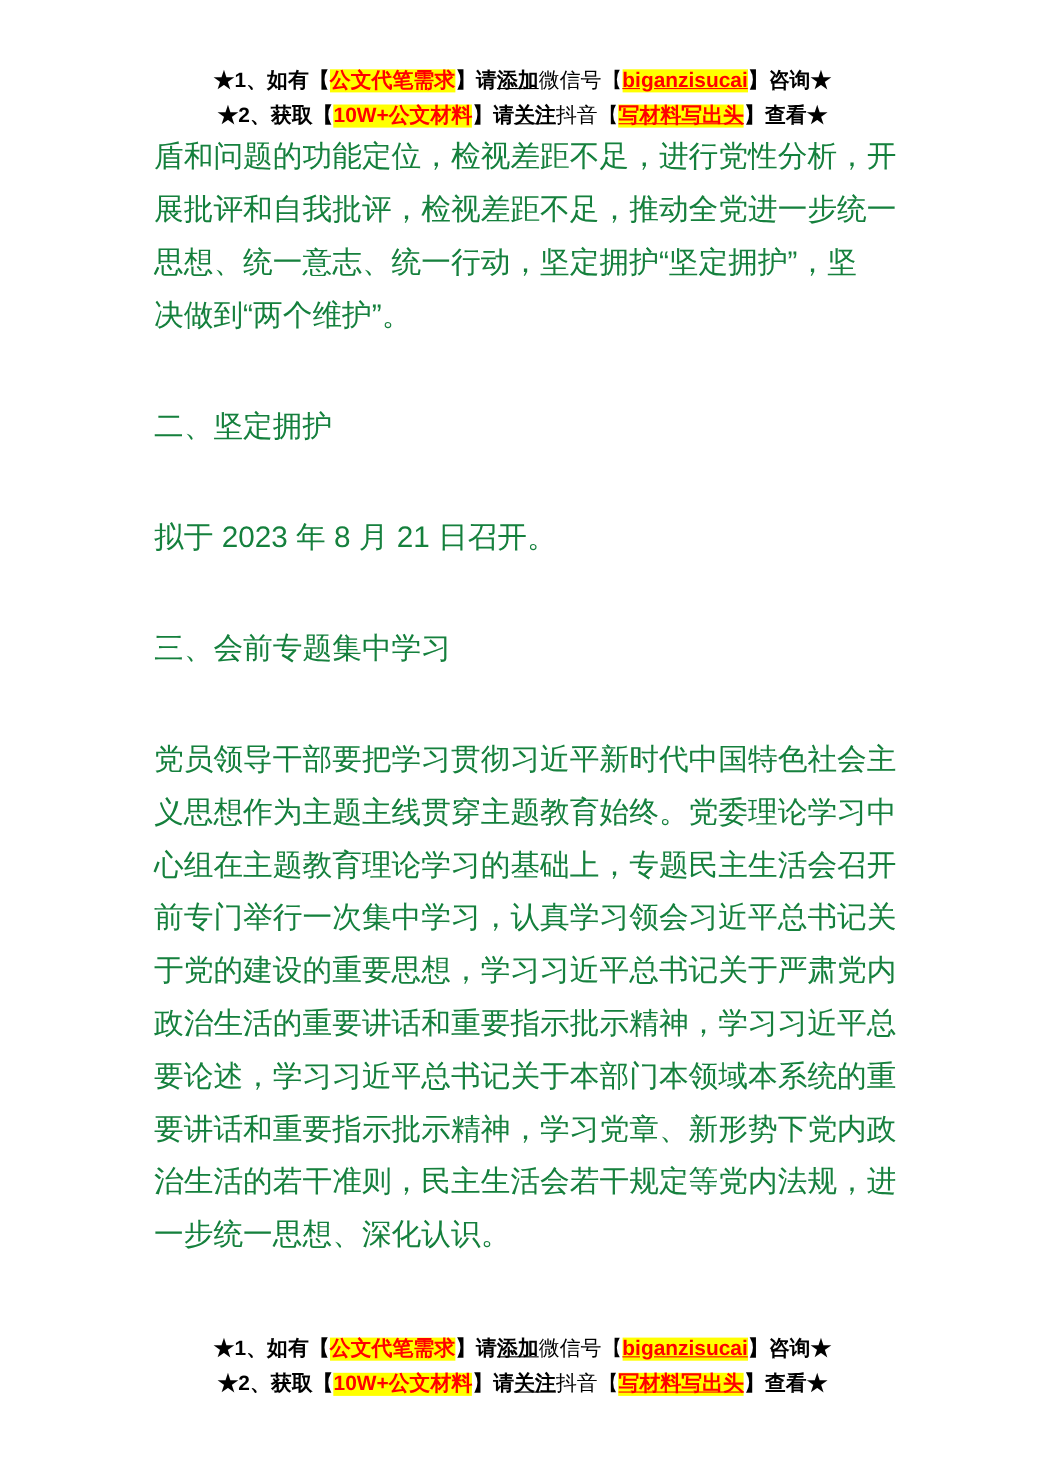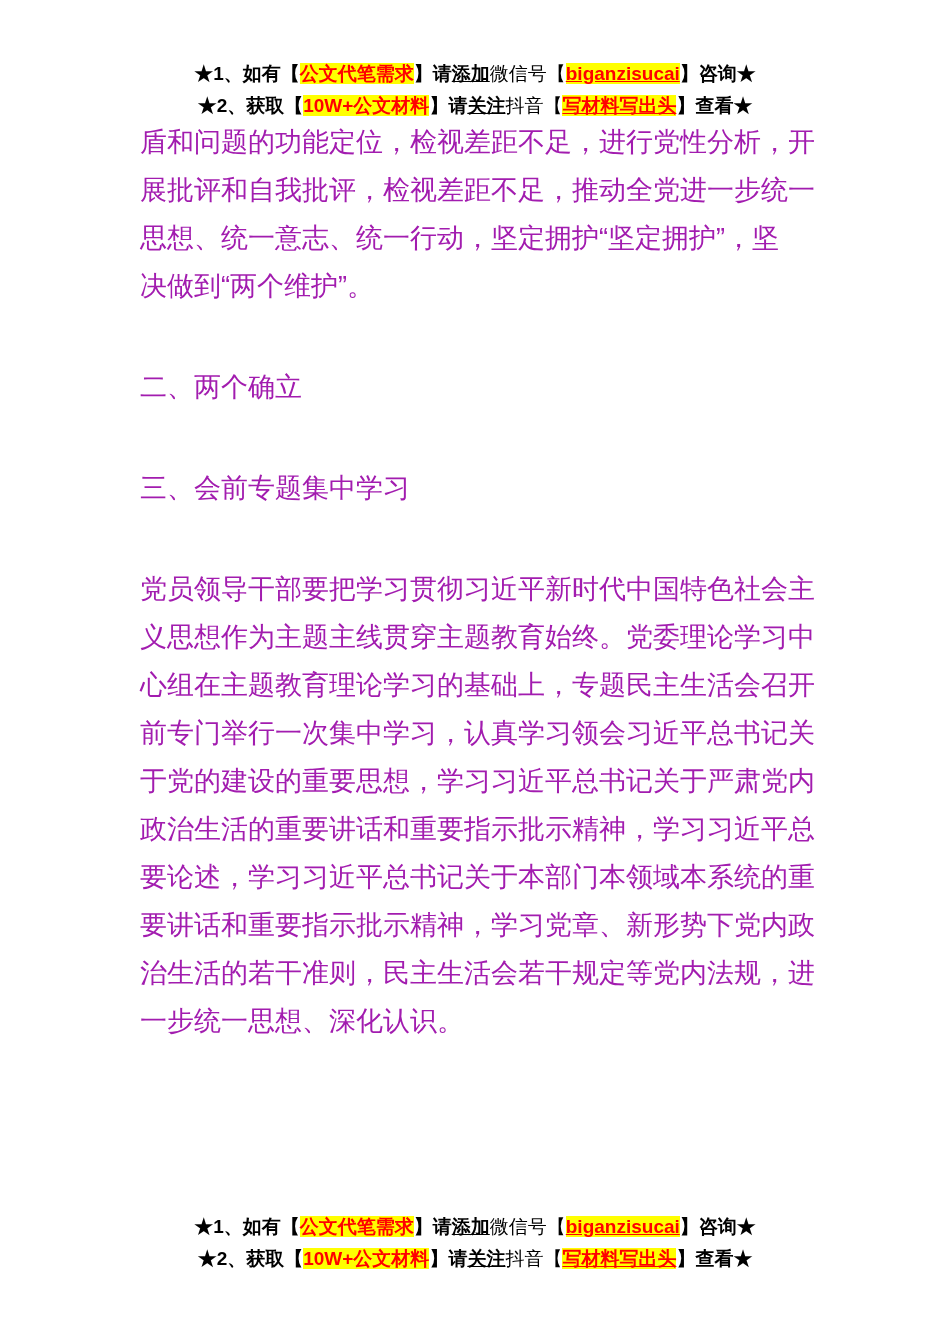--- a/index.html
+++ b/index.html
@@ -35,21 +35,21 @@
   .hl.u { text-decoration: underline; }
   .u-black { text-decoration: underline; }
   .w-normal { font-weight: 400; }
   
   .content {
     position: absolute;
     left: 140px;
     top: 118px;
     font-size: 27px;
     line-height: 48px;
-    color: #a21caf;
+    color: #15803d;
     white-space: nowrap;
     font-weight: 400;
   }
   .block { margin: 0 0 53px 0; }
   .block:last-child { margin-bottom: 0; }
   .line { height: 48px; }
 </style>
 </head>
 <body>
 
@@ -63,23 +63,26 @@
   <div class="content">
 
     <div class="block">
       <div class="line">盾和问题的功能定位，检视差距不足，进行党性分析，开</div>
       <div class="line">展批评和自我批评，检视差距不足，推动全党进一步统一</div>
       <div class="line">思想、统一意志、统一行动，坚定拥护“坚定拥护”，坚</div>
       <div class="line">决做到“两个维护”。</div>
     </div>
 
     <div class="block">
-      <div class="line">二、两个确立</div>
+      <div class="line">二、坚定拥护</div>
     </div>
 
+    <div class="block">
+      <div class="line">拟于 2023 年 8 月 21 日召开。</div>
+    </div>
 
     <div class="block">
       <div class="line">三、会前专题集中学习</div>
     </div>
 
     <div class="block">
       <div class="line">党员领导干部要把学习贯彻习近平新时代中国特色社会主</div>
       <div class="line">义思想作为主题主线贯穿主题教育始终。党委理论学习中</div>
       <div class="line">心组在主题教育理论学习的基础上，专题民主生活会召开</div>
       <div class="line">前专门举行一次集中学习，认真学习领会习近平总书记关</div>

